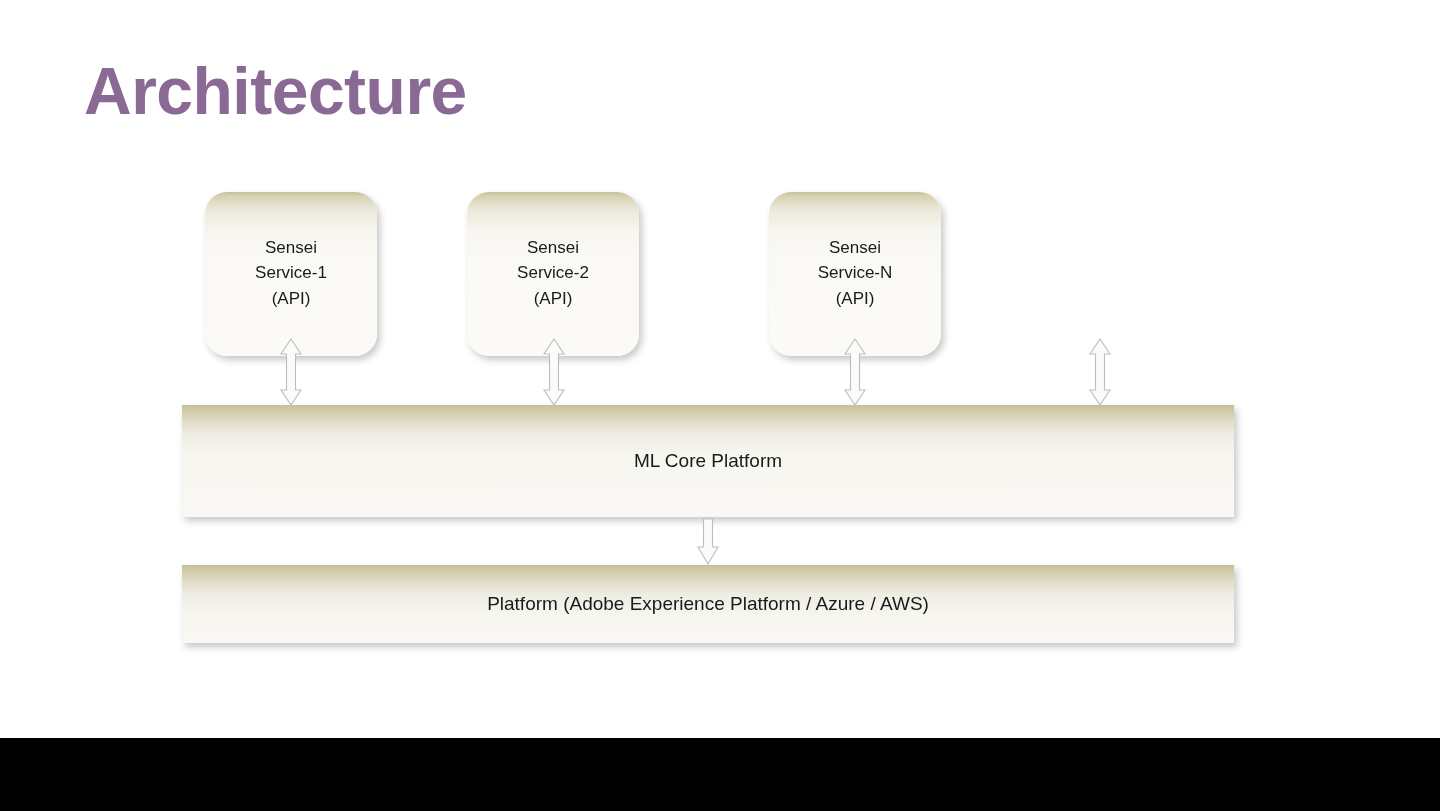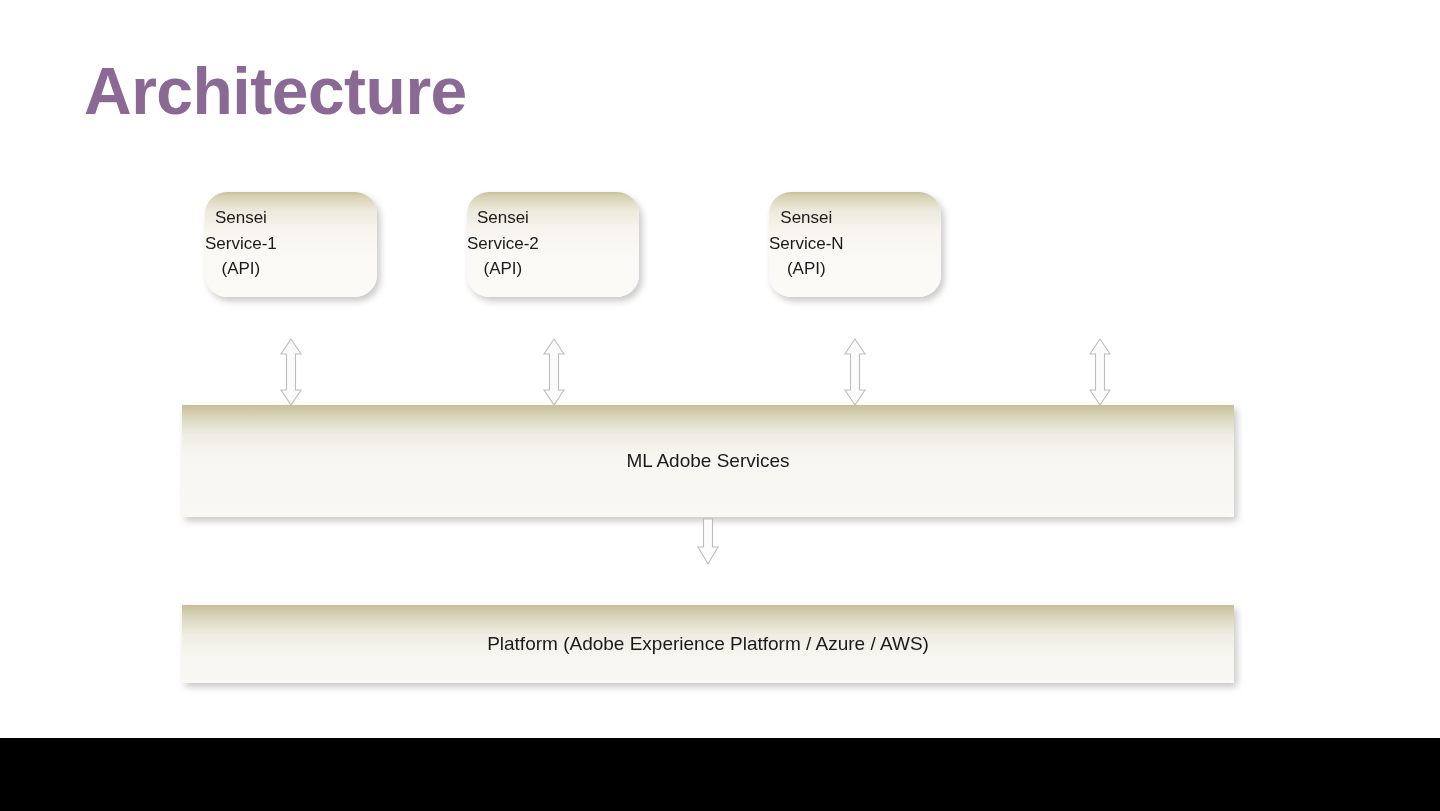--- a/index.html
+++ b/index.html
@@ -45,33 +45,34 @@
     top: 0;
     width: 1440px;
     height: 738px;
   }
 
   
   .svc-box {
     position: absolute;
     top: 192px;
     width: 172px;
-    height: 105px;
+    height: 164px;
     border-radius: 22px;
     background:
       linear-gradient(to bottom,
         #c6c09a 0px,
         #d6d1b1 4px,
         #ece9dc 18px,
         #f6f5ee 38px,
         #faf9f5 64px,
         #fbfaf7 100%);
     box-shadow: 3px 4px 7px rgba(0,0,0,0.22);
     display: flex;
     align-items: center;
+    justify-content: center;
     text-align: center;
     box-sizing: border-box;
   }
   .svc-box-label {
     font-size: 17px;
     line-height: 25.6px;
     color: #1a1a1a;
     white-space: pre-line;
     padding-bottom: 2px;
   }
@@ -120,21 +121,20 @@
     justify-content: center;
     box-sizing: border-box;
   }
   #bar-ml-core {
     top: 405px;
     height: 112px;
   }
   #bar-platform {
     top: 565px;
     height: 78px;
-    margin-top: 40px;
   }
   .plat-bar-label {
     font-size: 19px;
     color: #1a1a1a;
     line-height: 1.3;
   }
 
   
   #footer {
     position: absolute;
@@ -180,21 +180,21 @@
       <polygon points="13,2 23,17 17.5,17 17.5,53 23,53 13,68 3,53 8.5,53 8.5,17 3,17" fill="#fbfbfb" stroke="#bdbdbd" stroke-width="1.1"></polygon>
     </svg>
     <svg class="arrow-dbl" id="arrow-dbl-2" viewBox="0 0 26 70">
       <polygon points="13,2 23,17 17.5,17 17.5,53 23,53 13,68 3,53 8.5,53 8.5,17 3,17" fill="#fbfbfb" stroke="#bdbdbd" stroke-width="1.1"></polygon>
     </svg>
     <svg class="arrow-dbl" id="arrow-dbl-3" viewBox="0 0 26 70">
       <polygon points="13,2 23,17 17.5,17 17.5,53 23,53 13,68 3,53 8.5,53 8.5,17 3,17" fill="#fbfbfb" stroke="#bdbdbd" stroke-width="1.1"></polygon>
     </svg>
 
     <div class="plat-bar" id="bar-ml-core">
-      <div class="plat-bar-label">ML Adobe Services</div>
+      <div class="plat-bar-label">ML Core Platform</div>
     </div>
 
     <svg id="arrow-down-mid" viewBox="0 0 26 49">
       <polygon points="13,47 3,30 8.5,30 8.5,2 17.5,2 17.5,30 23,30" fill="#fbfbfb" stroke="#bdbdbd" stroke-width="1.1"></polygon>
     </svg>
 
     <div class="plat-bar" id="bar-platform">
       <div class="plat-bar-label">Platform (Adobe Experience Platform / Azure / AWS)</div>
     </div>
 

